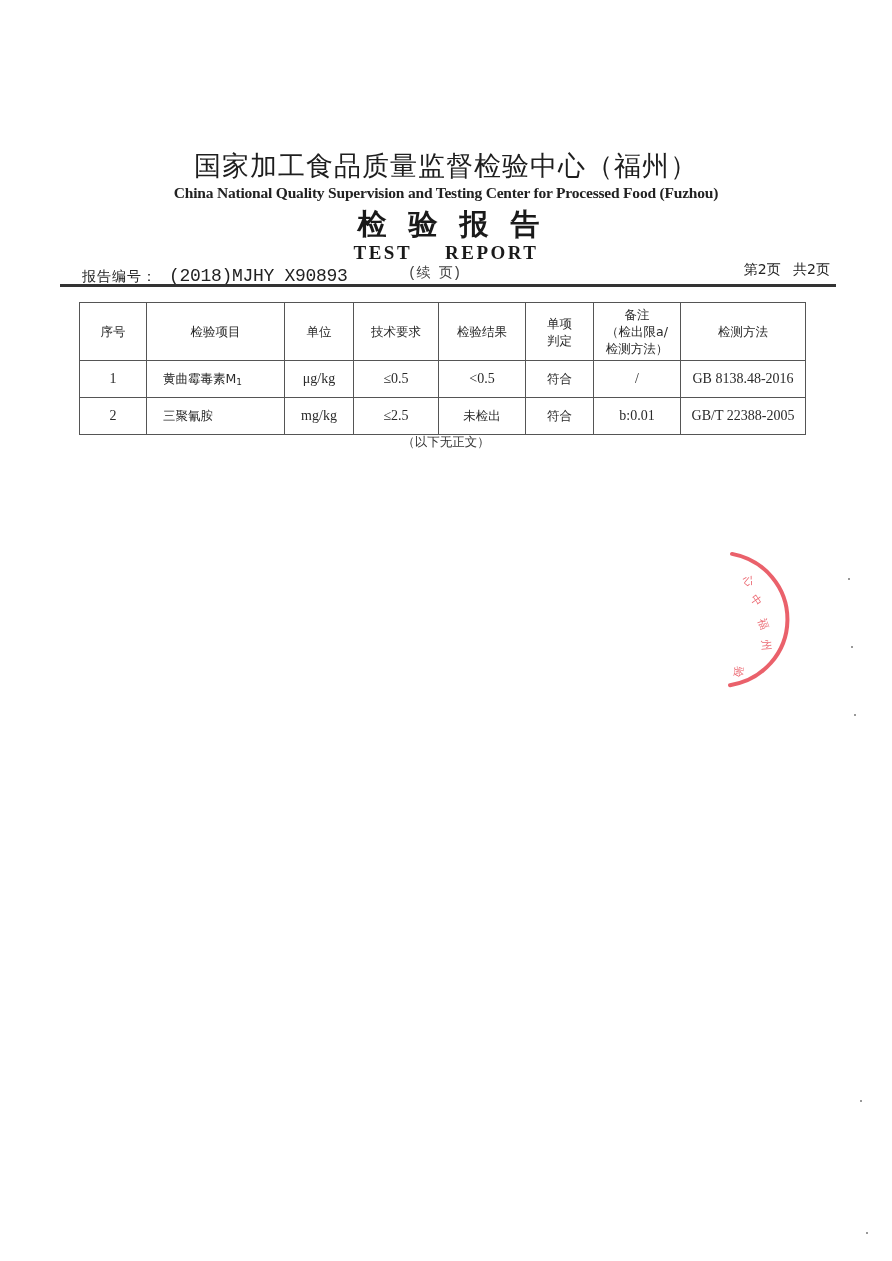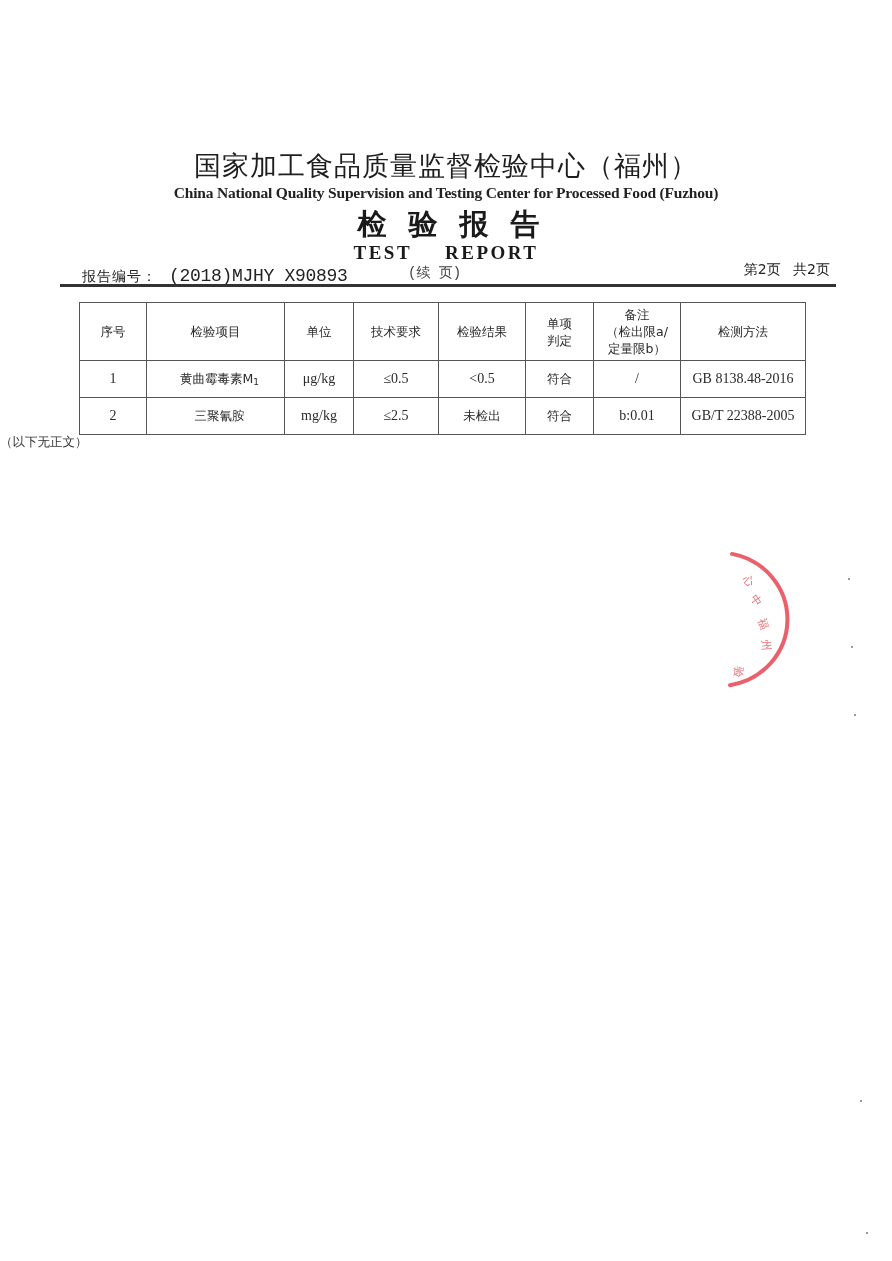--- a/index.html
+++ b/index.html
@@ -99,30 +99,30 @@
   }
   table.results th, table.results td {
     border: 1px solid #555;
     text-align: center;
     vertical-align: middle;
     padding: 0;
     font-weight: normal;
   }
   table.results th { height: 57px; line-height: 17px; }
   table.results td { height: 36px; }
-  table.results td.item { text-align: center; padding-left: 8px; }
+  table.results td.item { text-align: left; padding-left: 16px; }
   table.results td.serif-val {
     font-family: "Liberation Serif", serif;
     font-size: 14px;
   }
   .sub { font-size: 9px; vertical-align: -2px; }
 
   .end-note {
     left: 0; width: 892px; top: 434px;
-    text-align: left;
+    text-align: center;
     font-family: "DejaVu Sans", sans-serif;
     font-size: 12.5px;
     color: #333;
   }
 
   .seal {
     left: 670px; top: 548px;
     width: 140px; height: 140px;
   }
 
@@ -161,21 +161,21 @@
       <th>单位</th>
       <th>技术要求</th>
       <th>检验结果</th>
       <th>
         <div>单项</div>
         <div>判定</div>
       </th>
       <th>
         <div>备注</div>
         <div>（检出限a/</div>
-        <div>定量限b）</div>
+        <div>检测方法）</div>
       </th>
       <th>检测方法</th>
     </tr>
   </thead>
   <tbody>
     <tr>
       <td class="serif-val">1</td>
       <td class="item"><span>黄曲霉毒素M</span><span class="sub">1</span></td>
       <td class="serif-val">μg/kg</td>
       <td class="serif-val">≤0.5</td>

